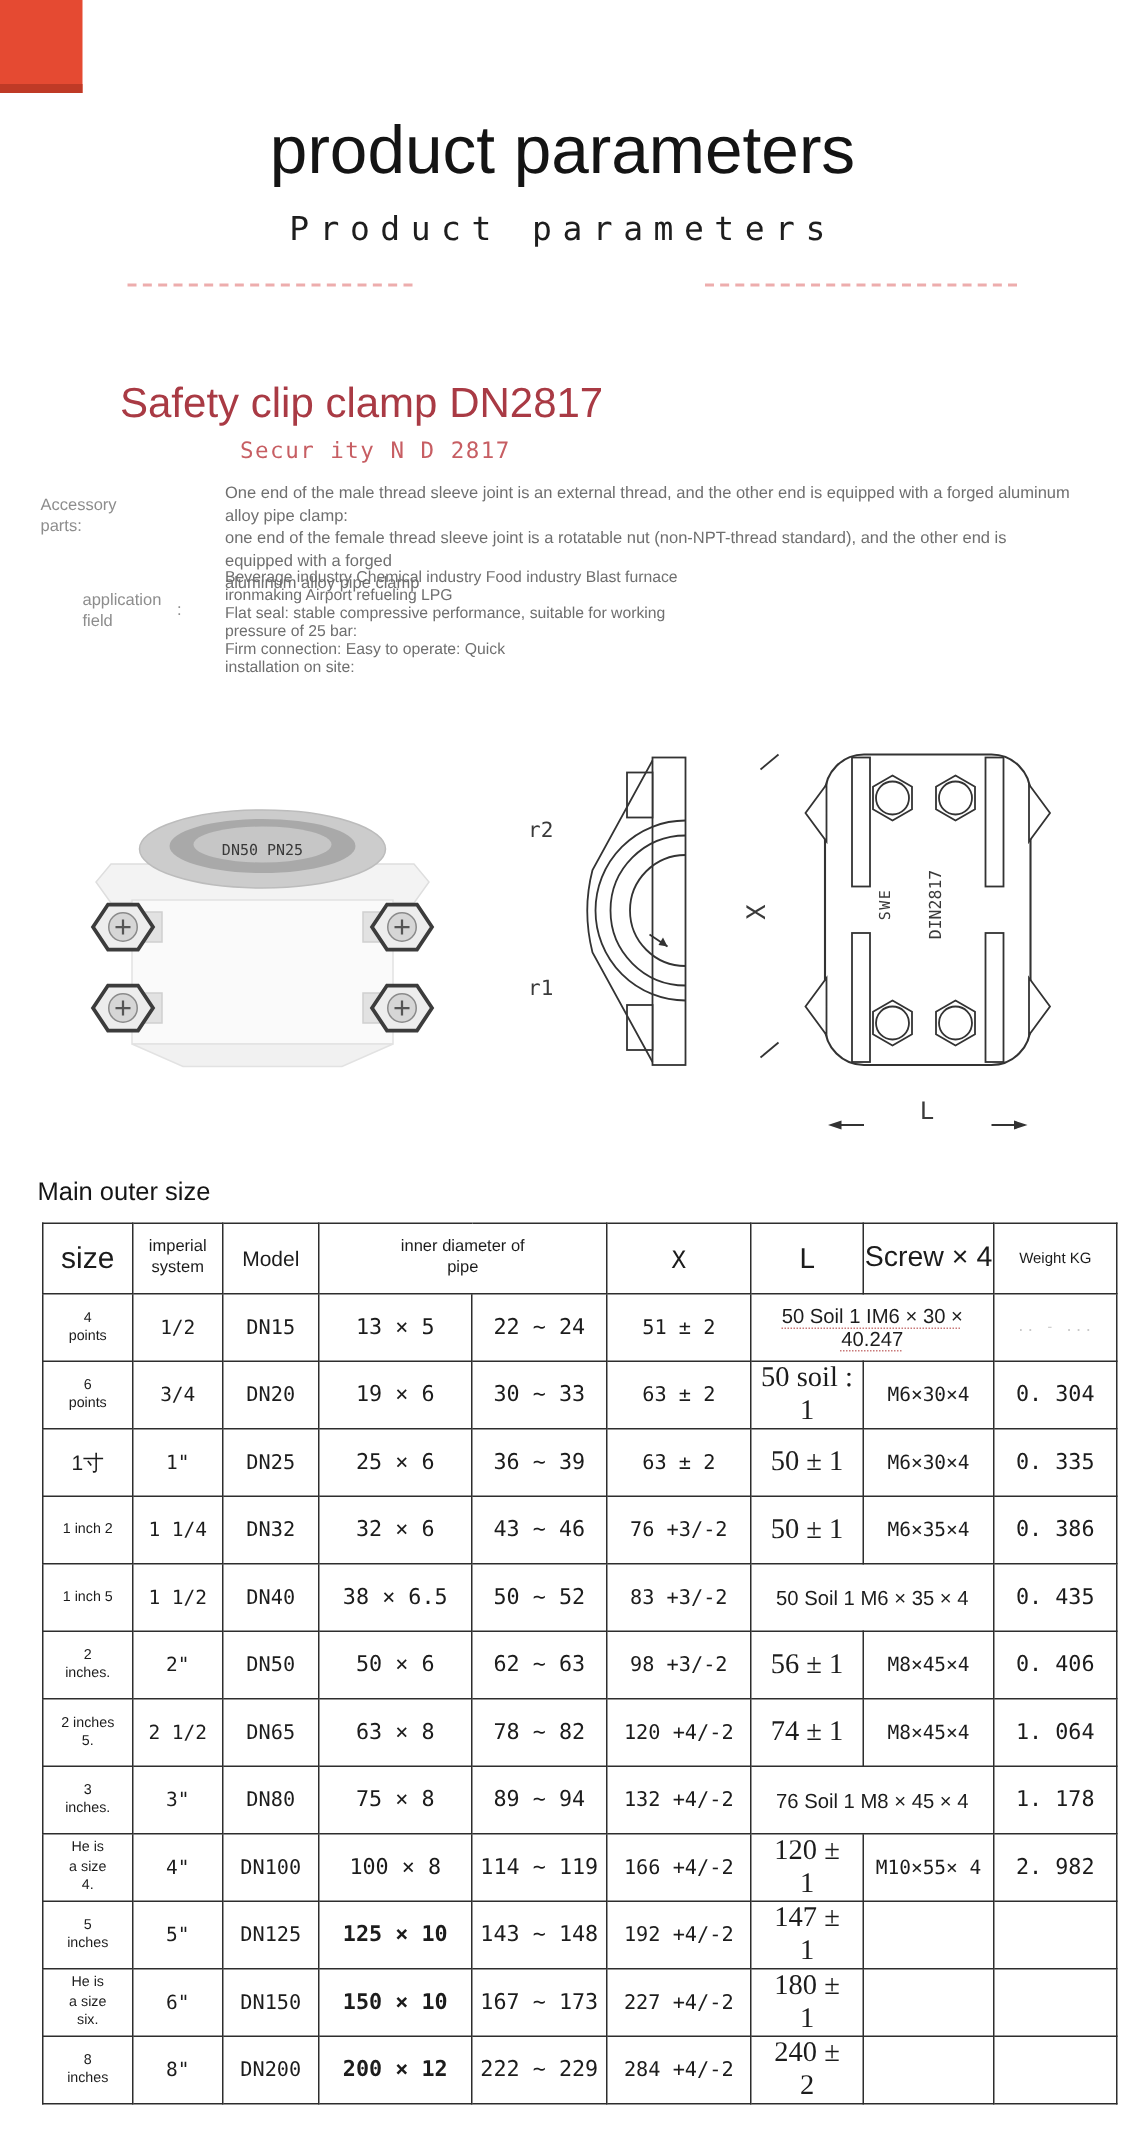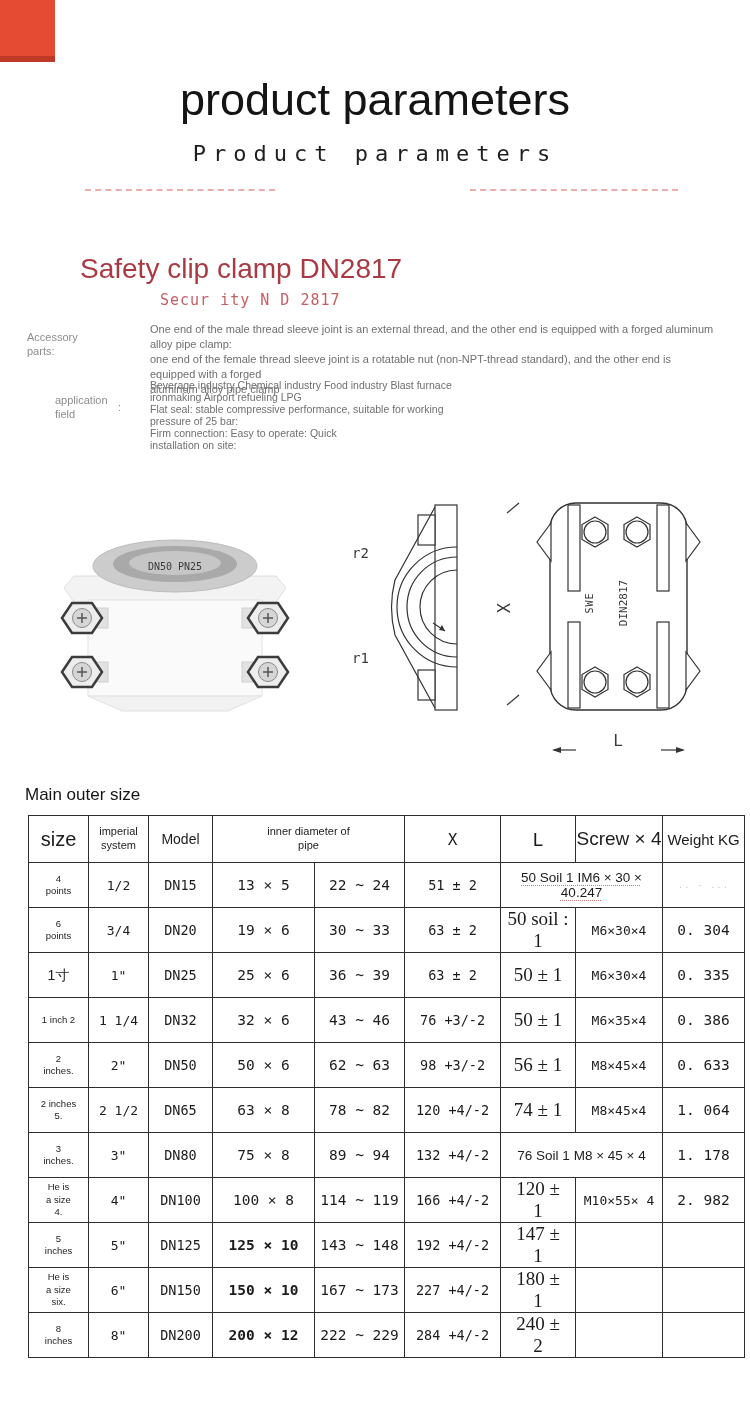--- a/index.html
+++ b/index.html
@@ -37,21 +37,21 @@
   .spec thead tr{height:47px;}
   .spec tbody tr{height:45px;}
   .mono{font-family:"DejaVu Sans Mono",monospace;}
   .spec th{font-weight:400;}
   .h-size{font-size:20px;}
   .h-small{font-size:11px;line-height:1.25;white-space:pre-line;color:#222;margin-left:32px;}
   .h-model{font-size:14px;}
   .h-x{font-size:16px;}
   .h-l{font-size:18px;}
   .h-screw{font-size:19px;}
-  .h-weight{font-size:15px;}
+  .h-weight{font-size:10px;}
   .c-size{font-size:9.5px;text-align:left;padding-left:5px;line-height:1.3;
           white-space:pre-line;color:#222;}
   .c-size.big{font-size:14px;}
   .c-imp{font-size:13px;}
   .c-model{font-size:13.5px;}
   .c-num{font-size:14.5px;}
   .bold{font-weight:700;margin-left:48px;}
   .c-x{font-size:13.5px;}
   .c-l{font-size:19px;white-space:pre-line;line-height:1.15;font-family:Liberation Serif, serif;}
   .c-screw{font-size:13px;}
@@ -241,30 +241,40 @@
           <td class="c-imp mono">1 1/4</td>
           <td class="c-model mono">DN32</td>
           <td class="c-num mono">32 × 6</td>
           <td class="c-num mono">43 ~ 46</td>
           <td class="c-x mono">76 +3/-2</td>
           <td class="c-l mono">50 ± 1</td>
           <td class="c-screw mono">M6×35×4</td>
           <td class="c-weight mono">0. 386</td>
         </tr>
         <tr>
+          <td class="c-size">1 inch 5</td>
+          <td class="c-imp mono">1 1/2</td>
+          <td class="c-model mono">DN40</td>
+          <td class="c-num mono">38 × 6.5</td>
+          <td class="c-num mono">50 ~ 52</td>
+          <td class="c-x mono">83 +3/-2</td>
+          <td class="c-merge" colspan="2">50 Soil 1 M6 × 35 × 4</td>
+          <td class="c-weight mono">0. 435</td>
+        </tr>
+        <tr>
           <td class="c-size">2
 inches.</td>
           <td class="c-imp mono">2"</td>
           <td class="c-model mono">DN50</td>
           <td class="c-num mono">50 × 6</td>
           <td class="c-num mono">62 ~ 63</td>
           <td class="c-x mono">98 +3/-2</td>
           <td class="c-l mono">56 ± 1</td>
           <td class="c-screw mono">M8×45×4</td>
-          <td class="c-weight mono">0. 633</td>
+          <td class="c-weight mono">0. 406</td>
         </tr>
         <tr>
           <td class="c-size">2 inches
 5.</td>
           <td class="c-imp mono">2 1/2</td>
           <td class="c-model mono">DN65</td>
           <td class="c-num mono">63 × 8</td>
           <td class="c-num mono">78 ~ 82</td>
           <td class="c-x mono">120 +4/-2</td>
           <td class="c-l mono">74 ± 1</td>

